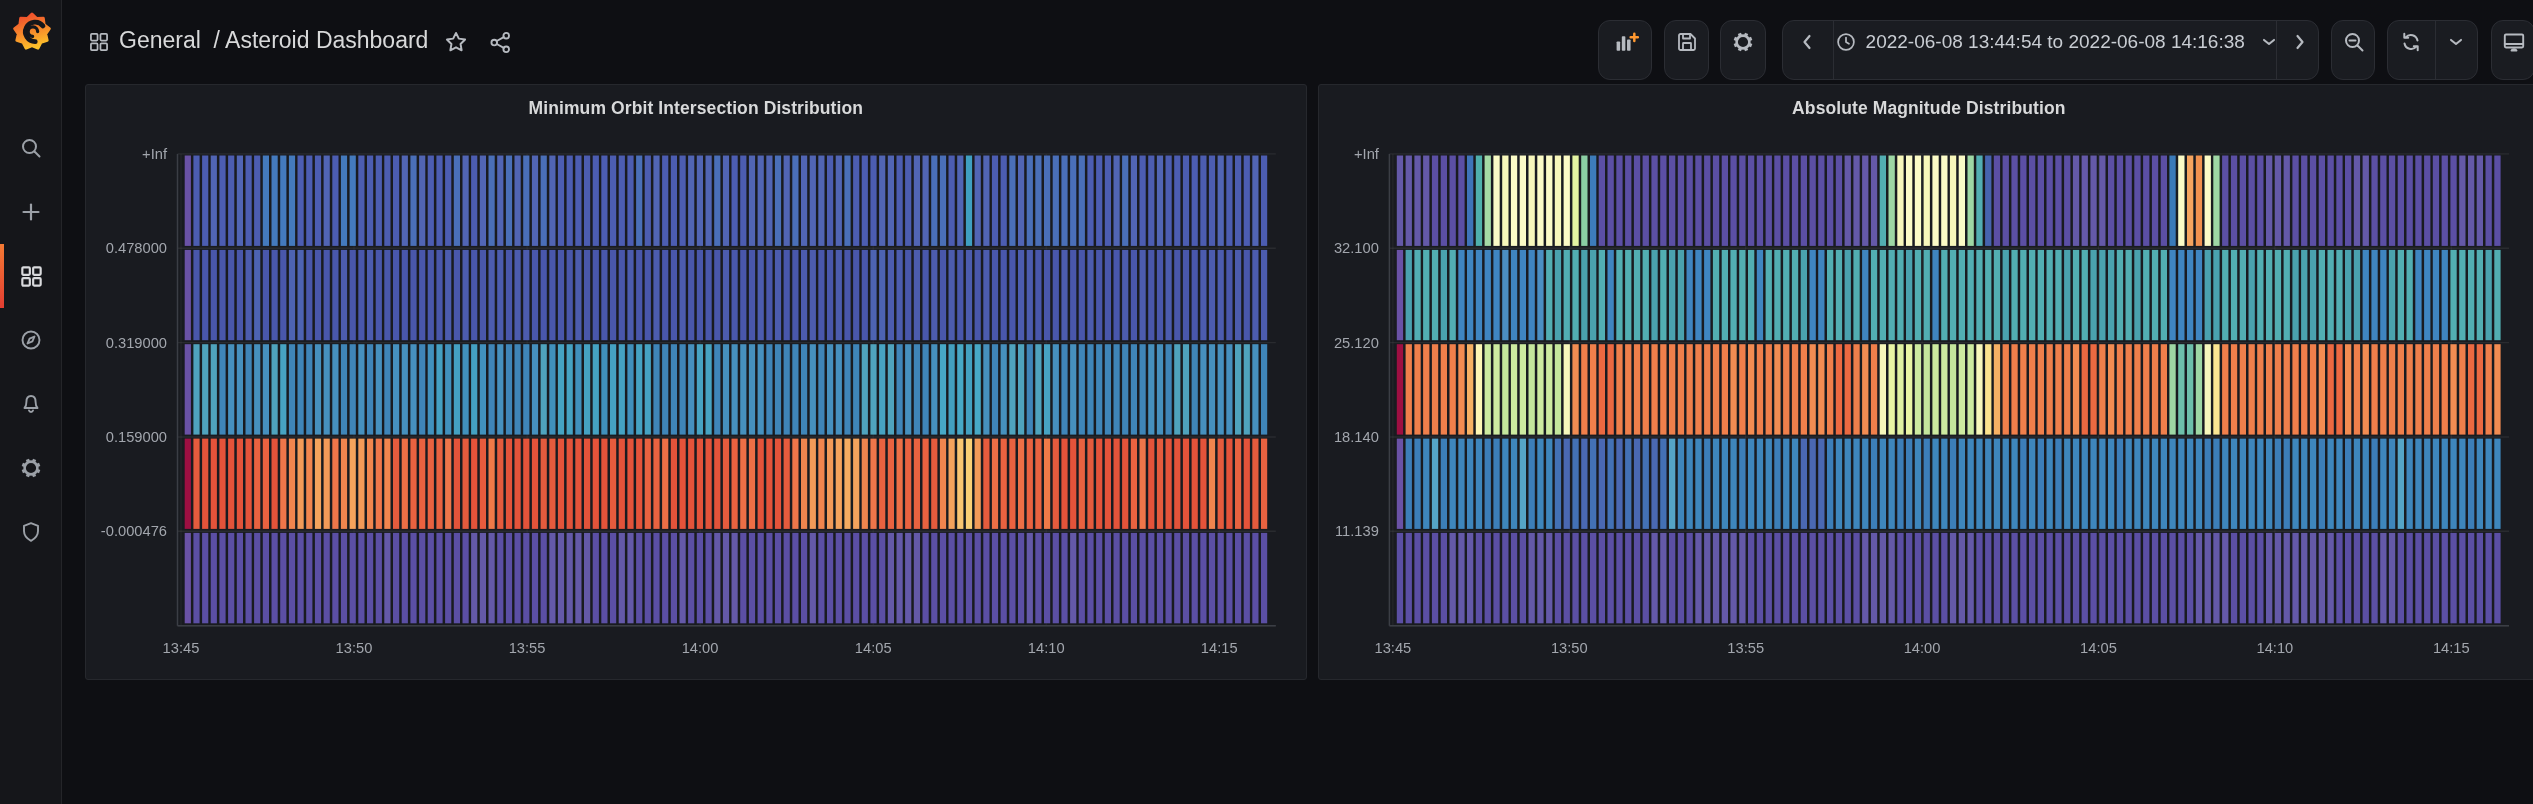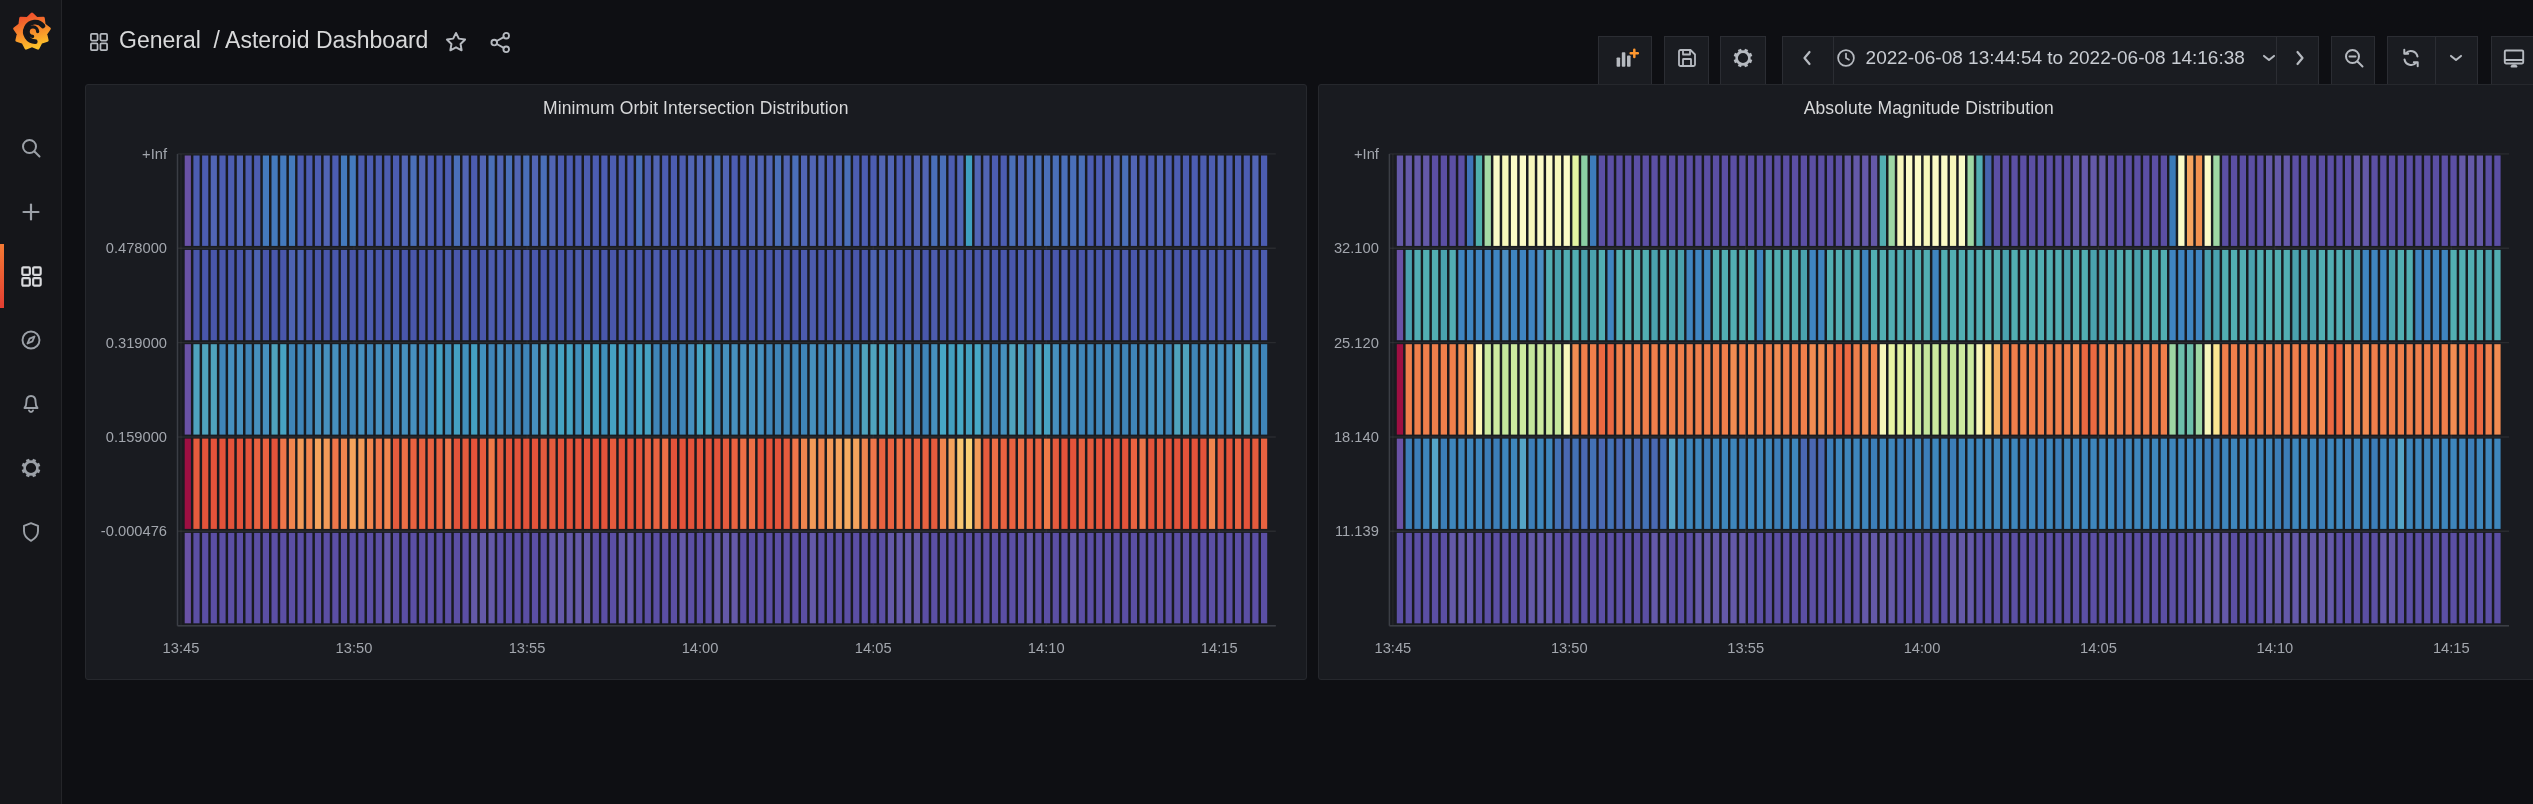--- a/index.html
+++ b/index.html
@@ -1,20 +1,20 @@
 <!DOCTYPE html>
 <html><head><meta charset="utf-8"><style>
 *{margin:0;padding:0;box-sizing:border-box}
 html,body{width:2533px;height:804px;background:#0e0f13;font-family:"Liberation Sans",sans-serif;overflow:hidden}
 #sidebar{position:absolute;left:0;top:0;width:62px;height:804px;background:#15161a;border-right:1px solid #242529}
 .abar{position:absolute;left:0;top:244px;width:4px;height:64px;background:linear-gradient(180deg,#f57a34,#e33e32)}
 #crumb{position:absolute;left:119px;top:27px;font-size:23px;color:#d8d9da;white-space:nowrap}
-.btn{position:absolute;top:36px;height:60px;background:#1a1c21;border:1px solid #2b2d33;border-radius:0}
+.btn{position:absolute;top:20px;height:60px;background:#1a1c21;border:1px solid #2b2d33;border-radius:12px}
 .panel{position:absolute;background:#191b20;border:1px solid #26282d;border-radius:3px}
-.ptitle{position:absolute;left:0;right:0;top:13px;text-align:center;font-size:17.5px;font-weight:400;color:#d8d9da;letter-spacing:.1px}
+.ptitle{position:absolute;left:0;right:0;top:13px;text-align:center;font-size:17.5px;font-weight:700;color:#d8d9da;letter-spacing:.1px}
 .al{font-size:14.7px;fill:#a2a6ad;font-family:"Liberation Sans",sans-serif}
 svg.ic{display:block}
 </style></head><body>
 <div id="sidebar">
 <svg class="ic" style="position:absolute;left:13px;top:12px" width="38" height="38" viewBox="0 0 64 64">
 <defs>
         <linearGradient id="glg" x1="0.25" y1="0" x2="0.55" y2="1">
 <stop offset="0" stop-color="#ef4a2c"></stop>
           <stop offset="1" stop-color="#fdc22a"></stop>
         </linearGradient>

